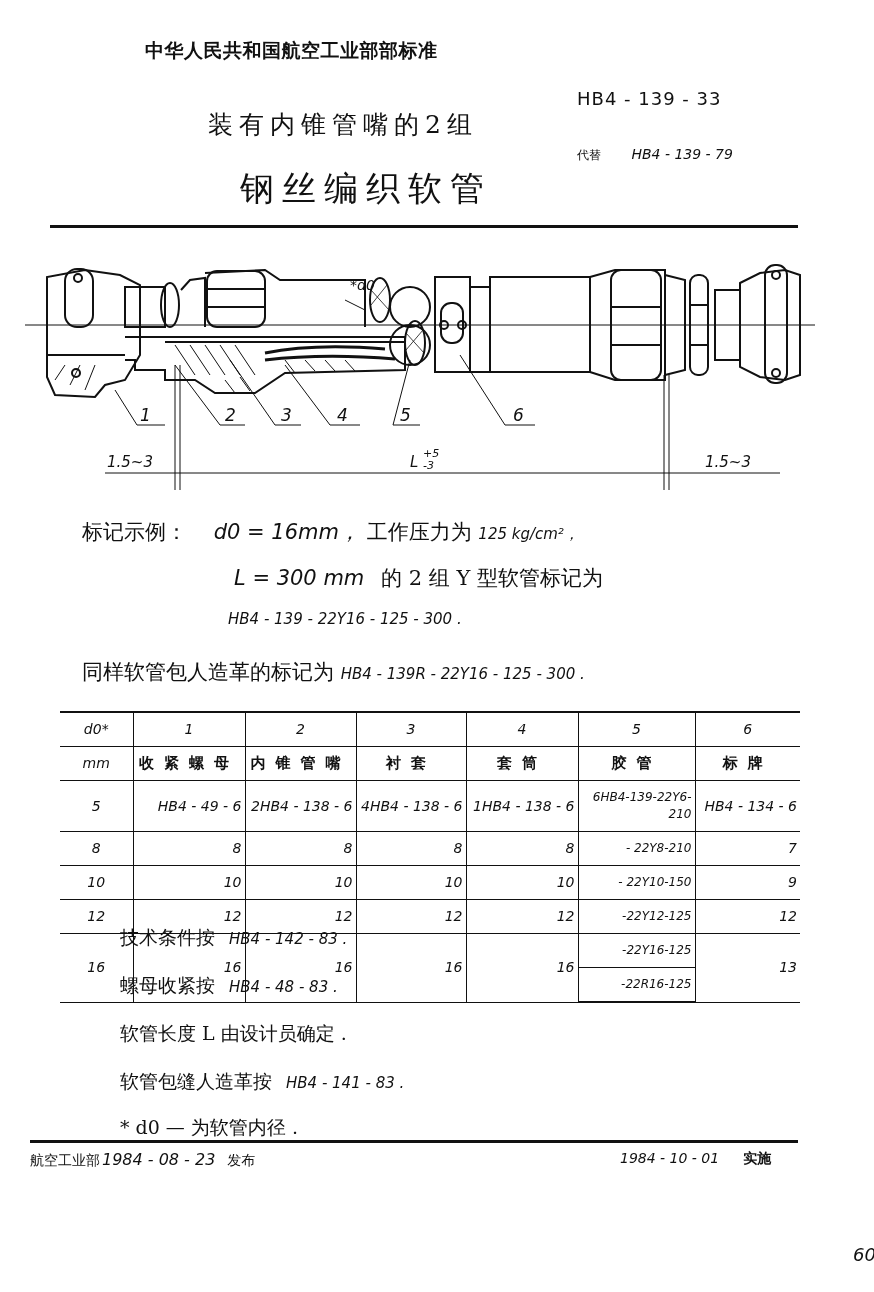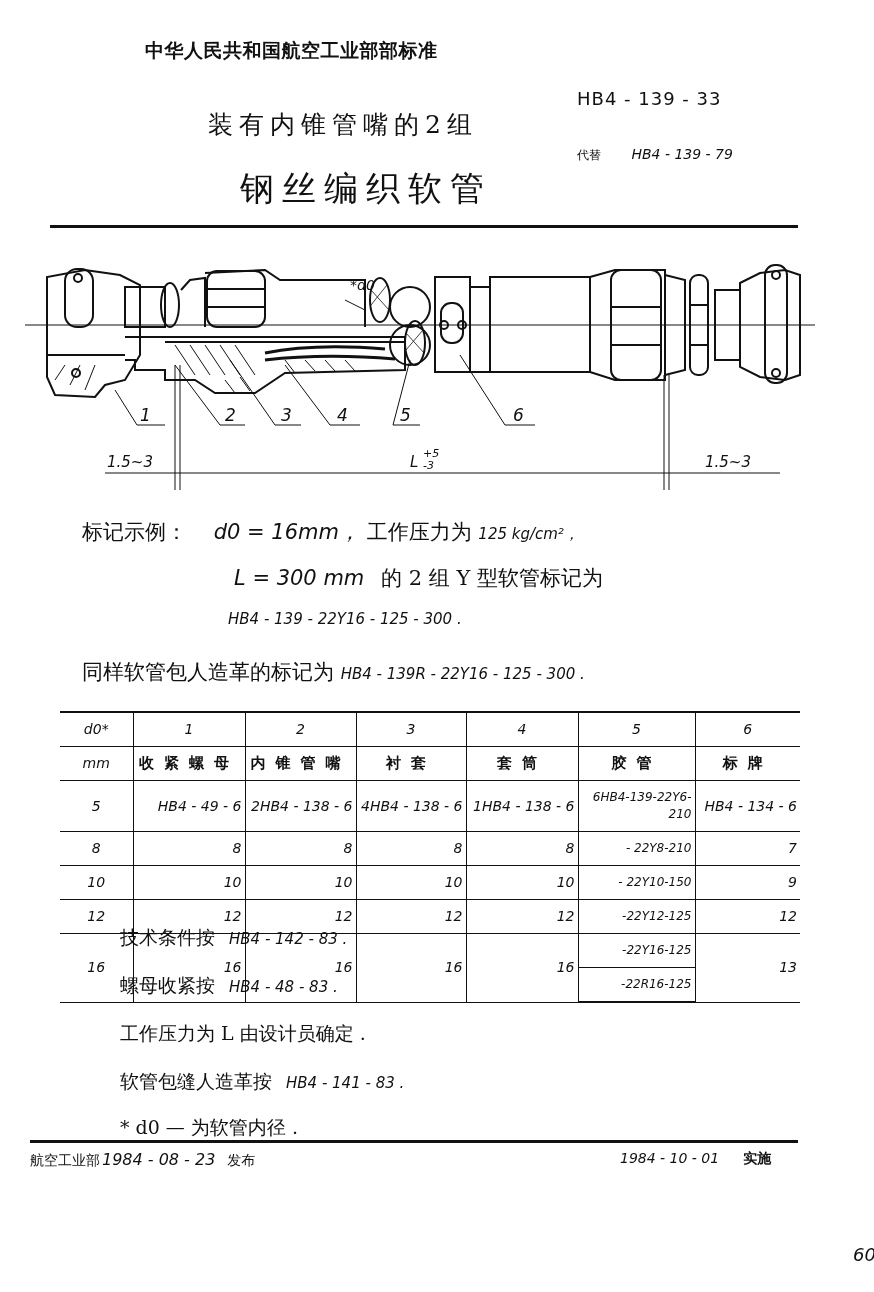--- a/index.html
+++ b/index.html
@@ -268,21 +268,21 @@
   </table>
 
 <div class="abs notes">
   <div class="n" style="top:0;">
     <span>技术条件按</span><span class="code">HB4 - 142 - 83 .</span>
   </div>
   <div class="n" style="top:48px;">
     <span>螺母收紧按</span><span class="code">HB4 - 48 - 83 .</span>
   </div>
   <div class="n" style="top:96px;">
-    <span>工作压力为 L 由设计员确定 .</span>
+    <span>软管长度 L 由设计员确定 .</span>
   </div>
   <div class="n" style="top:144px;">
     <span>软管包缝人造革按</span><span class="code">HB4 - 141 - 83 .</span>
   </div>
   <div class="n" style="top:190px;">
     <span>* d0 — 为软管内径 .</span>
   </div>
 </div>
 
 <div class="abs rule-bottom"></div>

